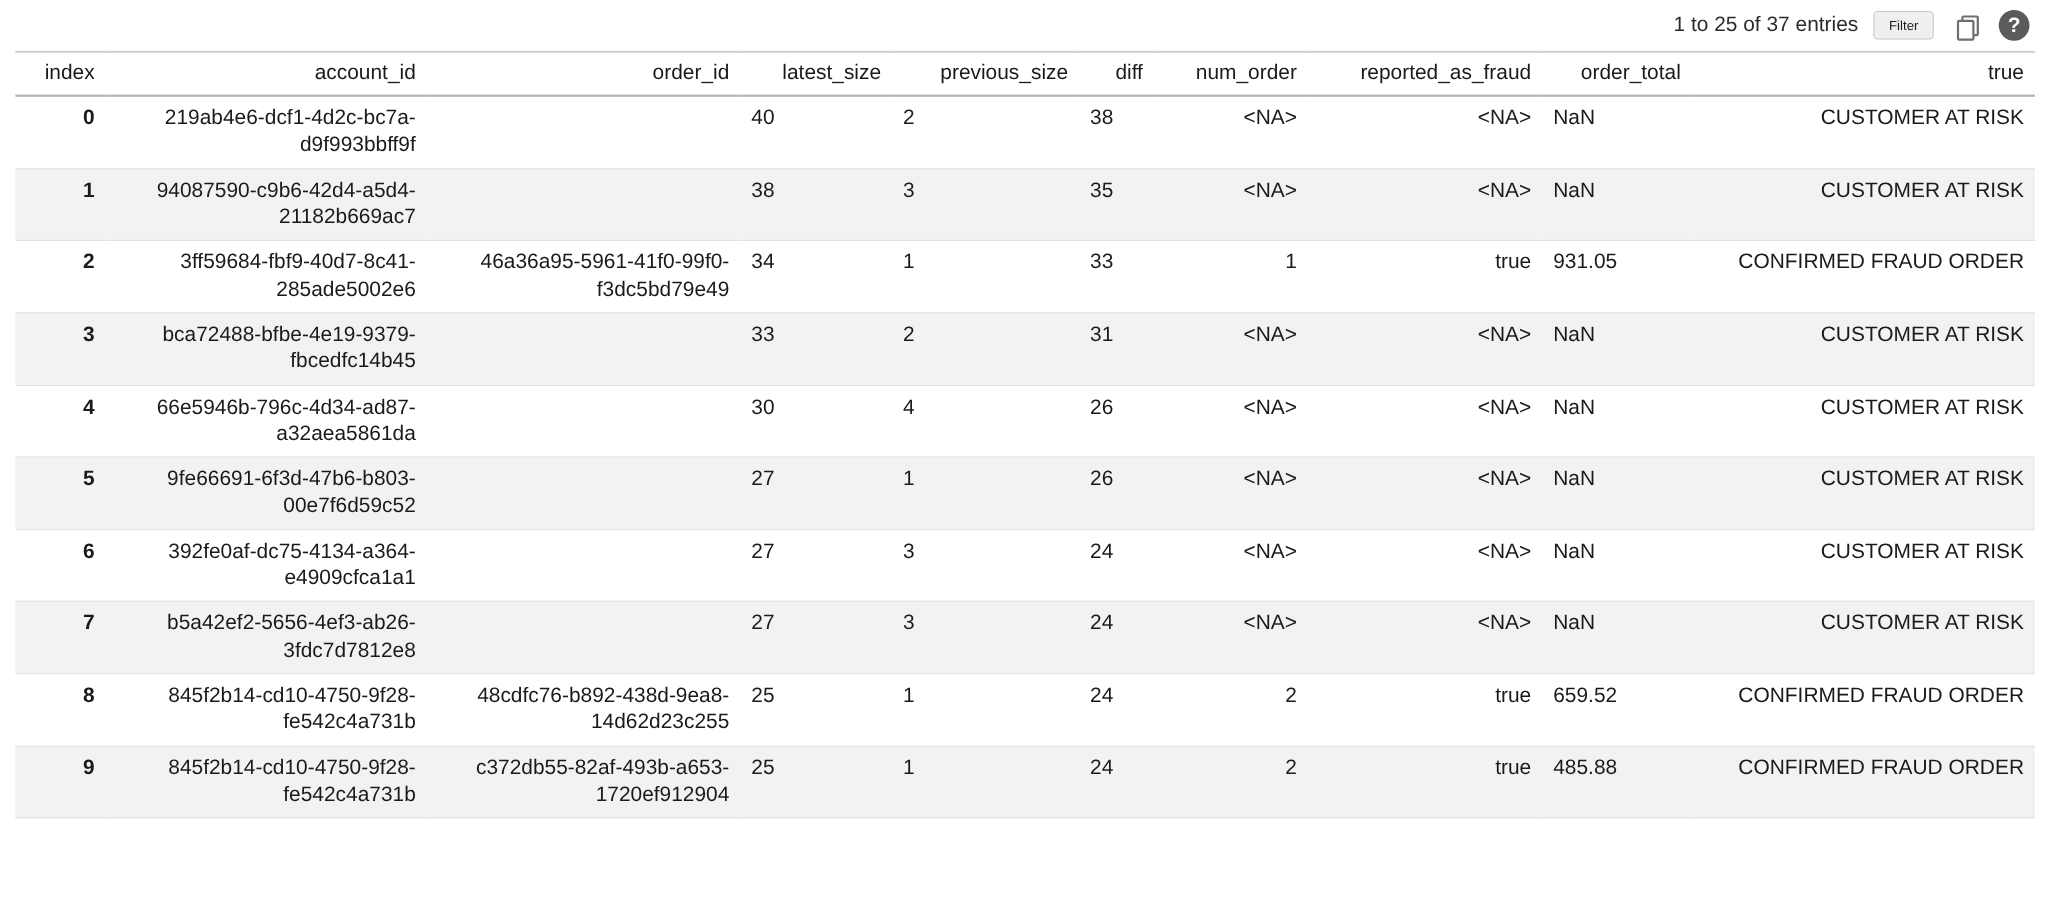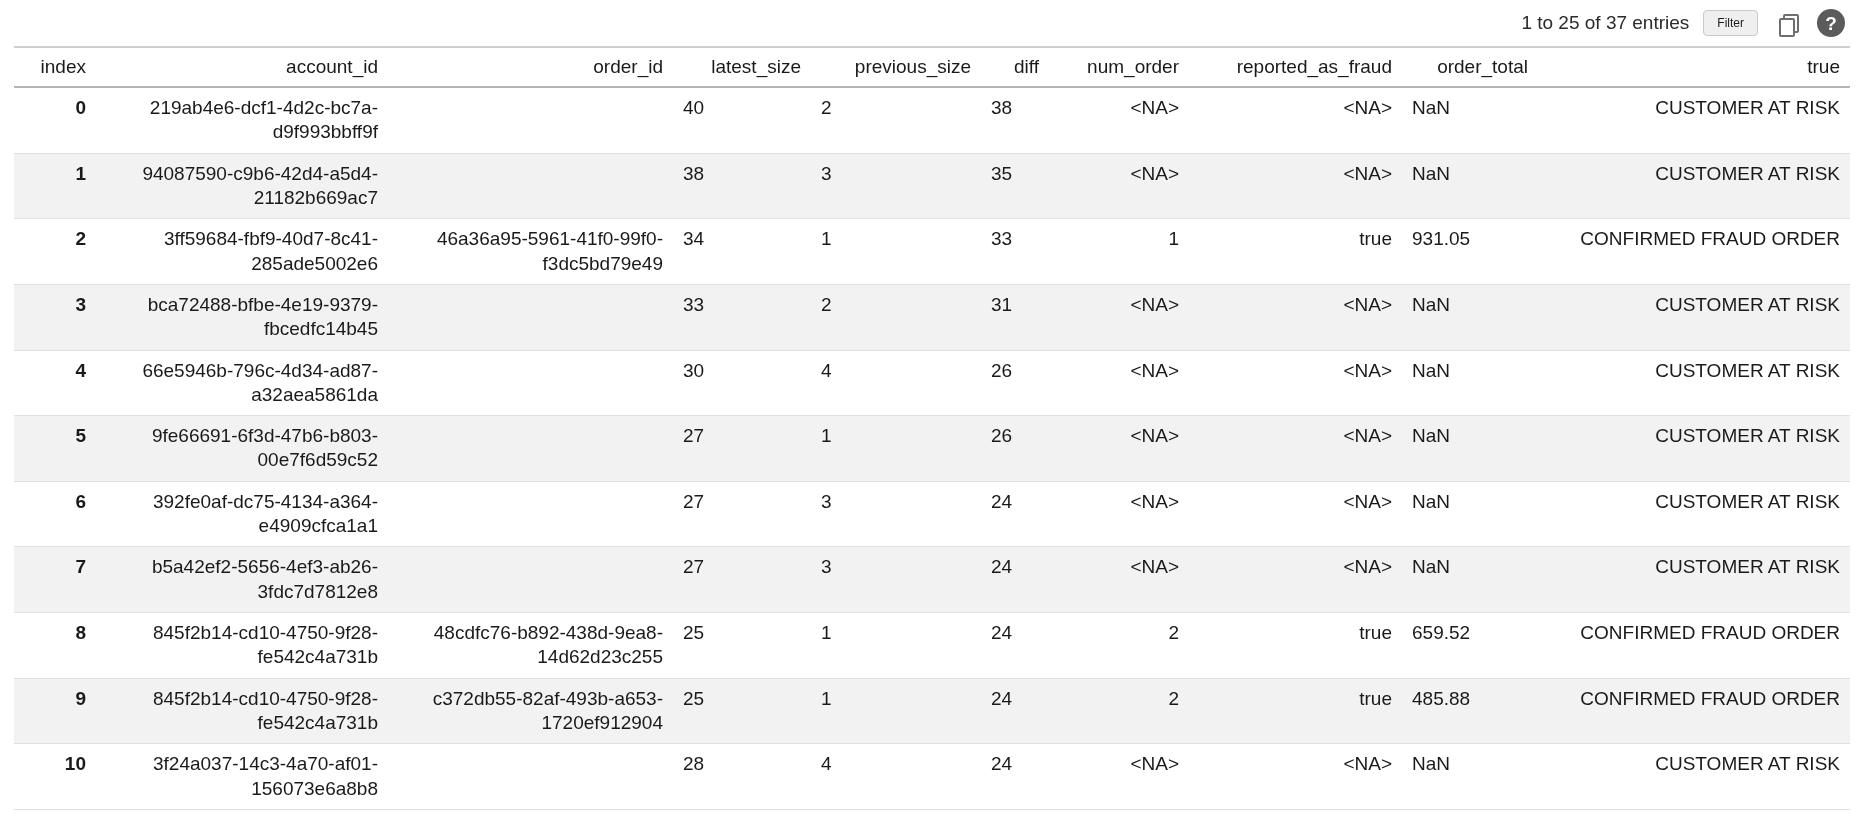--- a/index.html
+++ b/index.html
@@ -292,29 +292,17 @@
             <td class="txt col-account">845f2b14-cd10-4750-9f28-fe542c4a731b</td>
             <td class="txt col-order">c372db55-82af-493b-a653-1720ef912904</td>
             <td class="num col-latest">25</td>
             <td class="num col-previous">1</td>
             <td class="num col-diff">24</td>
             <td class="txt col-numorder">2</td>
             <td class="txt col-fraud">true</td>
             <td class="num col-total">485.88</td>
             <td class="txt col-notes">CONFIRMED FRAUD ORDER</td>
           </tr>
-          <tr class="even">
-            <td class="idx col-index">10</td>
-            <td class="txt col-account">3f24a037-14c3-4a70-af01-156073e6a8b8</td>
-            <td class="txt col-order"></td>
-            <td class="num col-latest">28</td>
-            <td class="num col-previous">4</td>
-            <td class="num col-diff">24</td>
-            <td class="txt col-numorder">&lt;NA&gt;</td>
-            <td class="txt col-fraud">&lt;NA&gt;</td>
-            <td class="num col-total">NaN</td>
-            <td class="txt col-notes">CUSTOMER AT RISK</td>
-          </tr>
         </tbody>
     </table>
   </div>
 
 </div>
 
 </body></html>

